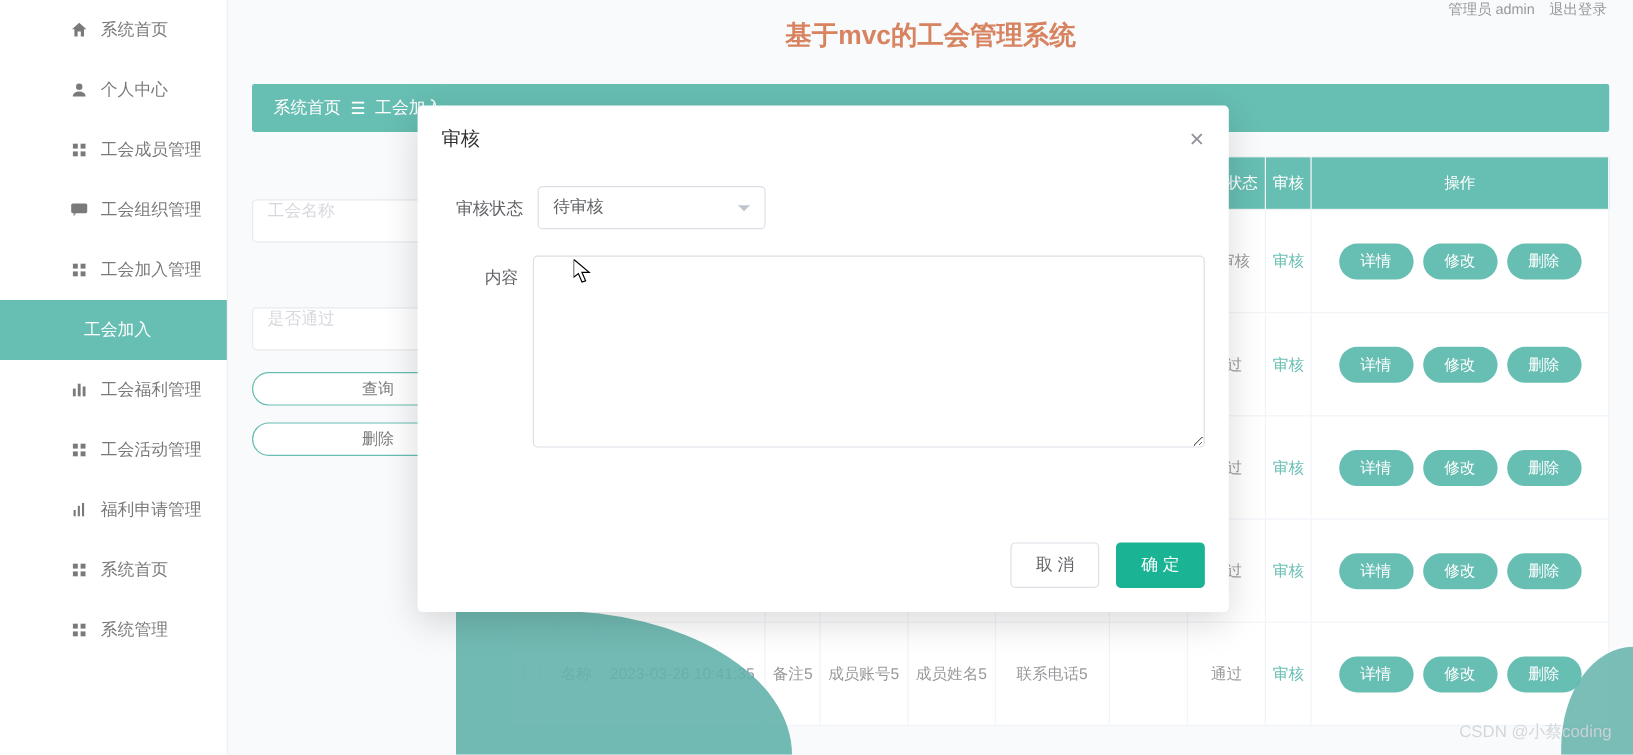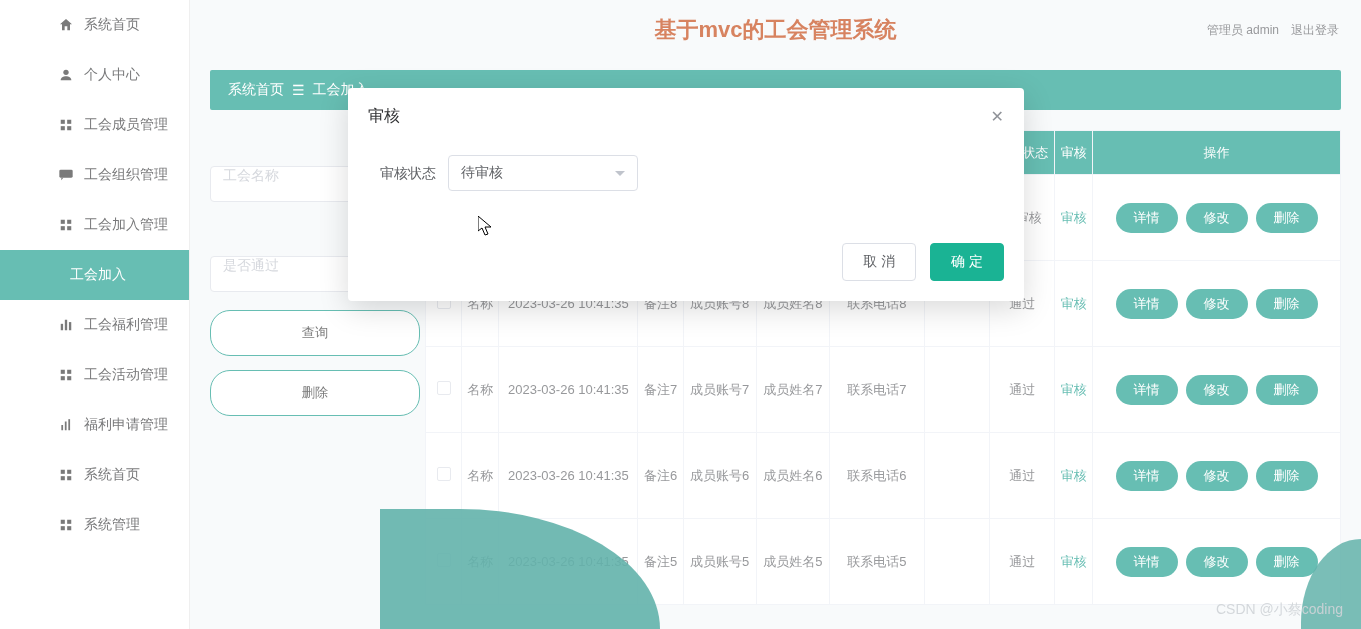--- a/index.html
+++ b/index.html
@@ -6,30 +6,30 @@
 body { font-family: "Microsoft YaHei", Arial, sans-serif; font-size: 14px; color: #606266; background: #f5f5f5; width: 1361px; height: 629px; overflow: hidden; position: relative; }
 
 .sidebar { position: absolute; left: 0; top: 0; width: 190px; height: 629px; background: #fff; border-right: 1px solid #e6e6e6; }
 .side-item { display: flex; align-items: center; height: 50px; padding-left: 58px; cursor: pointer; color: #303133; font-size: 14px; }
 .side-item.active { background: #169b8a; color: #fff; padding-left: 70px; justify-content: flex-start; }
 .side-item .icon { width: 16px; height: 16px; margin-right: 10px; display: inline-flex; align-items: center; justify-content: center; }
 
 .main { position: absolute; left: 190px; top: 0; right: 0; height: 629px; background: rgba(245,247,250,0.9); overflow: hidden; }
 .topbar { height: 60px; display: flex; align-items: center; justify-content: center; position: relative; }
 .system-title { font-size: 22px; font-weight: bold; color: #c2410c; }
-.top-right { position: absolute; right: 22px; top: 0; height: 60px; display: flex; align-items: center; font-size: 12px; color: #606266; gap: 12px; }
+.top-right { position: absolute; right: 22px; top: 0; height: 60px; display: flex; align-items: flex-start; font-size: 12px; color: #606266; gap: 12px; }
 
 .breadcrumb { margin: 10px 20px 0 20px; background: #169b8a; height: 40px; display: flex; align-items: center; padding-left: 18px; color: #fff; border-radius: 2px; }
 .breadcrumb span { margin-right: 8px; }
 
 .content { padding: 20px; display: flex; }
 .filter-col { width: 215px; }
 .filter-label { text-align: right; padding-right: 10px; height: 36px; line-height: 36px; color: #606266; }
 .filter-input { width: 210px; height: 36px; border: 1px solid #dcdfe6; border-radius: 4px; padding: 0 12px; margin-bottom: 18px; background: #fff; cursor: text; color: #c0c4cc; }
-.pill-btn { width: 210px; height: 46px; border: 1px solid #169b8a; border-radius: 20px; background: #fff; color: #333; margin-bottom: 14px; cursor: pointer; }
+.pill-btn { width: 210px; height: 28px; border: 1px solid #169b8a; border-radius: 20px; background: #fff; color: #333; margin-bottom: 14px; cursor: pointer; }
 
 .table-wrap { flex: 1; }
 table { width: 100%; border-collapse: collapse; background: #fff; }
 th, td { border: 1px solid #ebeef5; text-align: center; font-size: 13px; padding: 8px 4px; vertical-align: middle; }
 thead th { background: #169b8a; color: #fff; height: 44px; font-weight: normal; }
 td { color: #606266; height: 86px; }
 .chk { width: 14px; height: 14px; border: 1px solid #dcdfe6; border-radius: 2px; display: inline-block; }
 .op-btn { display: inline-block; background: #169b8a; color: #fff; border-radius: 16px; padding: 6px 18px; margin: 0 4px; font-size: 13px; cursor: pointer; border: none; }
 .audit-link { color: #169b8a; cursor: pointer; }
 
@@ -41,21 +41,21 @@
 .dialog-body { padding: 10px 20px 20px 20px; }
 .form-row { display: flex; margin-bottom: 22px; }
 .form-label { width: 80px; text-align: right; padding-right: 12px; line-height: 36px; color: #606266; }
 .form-control { flex: 1; }
 .select-box { width: 190px; height: 36px; border: 1px solid #dcdfe6; border-radius: 4px; padding: 0 30px 0 12px; position: relative; background: #fff; cursor: pointer; display: flex; align-items: center; color: #606266; }
 .select-box::after { content: ""; position: absolute; right: 12px; top: 15px; border: 5px solid transparent; border-top-color: #c0c4cc; }
 .textarea-box { width: 560px; height: 160px; border: 1px solid #dcdfe6; border-radius: 4px; padding: 8px 12px; resize: vertical; font-family: inherit; }
 .dialog-footer { padding: 10px 20px 20px 20px; text-align: right; }
 .btn { display: inline-block; padding: 9px 20px; border-radius: 4px; font-size: 14px; cursor: pointer; margin-left: 10px; }
 .btn-default { background: #fff; border: 1px solid #dcdfe6; color: #606266; text-align: right; }
-.btn-primary { background: #1ab394; border: 1px solid #1ab394; color: #fff; }
+.btn-primary { background: #1ab394; border: 1px solid #1ab394; color: #fff; margin-top: 24px; }
 
 .cursor-arrow { position: absolute; left: 478px; top: 216px; z-index: 30; pointer-events: none; }
 .watermark { position: absolute; right: 18px; bottom: 10px; color: #d0d4d8; font-size: 14px; z-index: 40; opacity: 0.9; }
 .bottom-curve { position: absolute; left: 190px; bottom: 0; width: 280px; height: 120px; background: #0f8a7e; border-top-right-radius: 300px 180px; z-index: 0; opacity: 0.9; }
 .bottom-curve-r { position: absolute; right: 0; bottom: 0; width: 60px; height: 90px; background: #0f8a7e; border-top-left-radius: 100px 140px; z-index: 0; opacity: 0.85; }
 </style>
 </head>
 <body>
 
 <div class="sidebar">
@@ -291,20 +291,26 @@
   </div>
   <div class="dialog-body">
     <div class="form-row">
       <div class="form-label">审核状态</div>
       <div class="form-control">
         <div class="select-box">
           <span>待审核</span>
         </div>
       </div>
     </div>
+    <div class="form-row">
+      <div class="form-label">内容</div>
+      <div class="form-control">
+        <textarea class="textarea-box" style=""></textarea>
+      </div>
+    </div>
   </div>
   <div class="dialog-footer">
     <button class="btn btn-default">取 消</button>
     <button class="btn btn-primary">确 定</button>
   </div>
 </div>
 
 <svg class="cursor-arrow" width="16" height="20" viewBox="0 0 16 20">
     <path d="M0 0l0 15 4-3 3 7 3-1-3-7 6 0z" fill="#fff" stroke="#000" stroke-width="1"></path>
   </svg>

